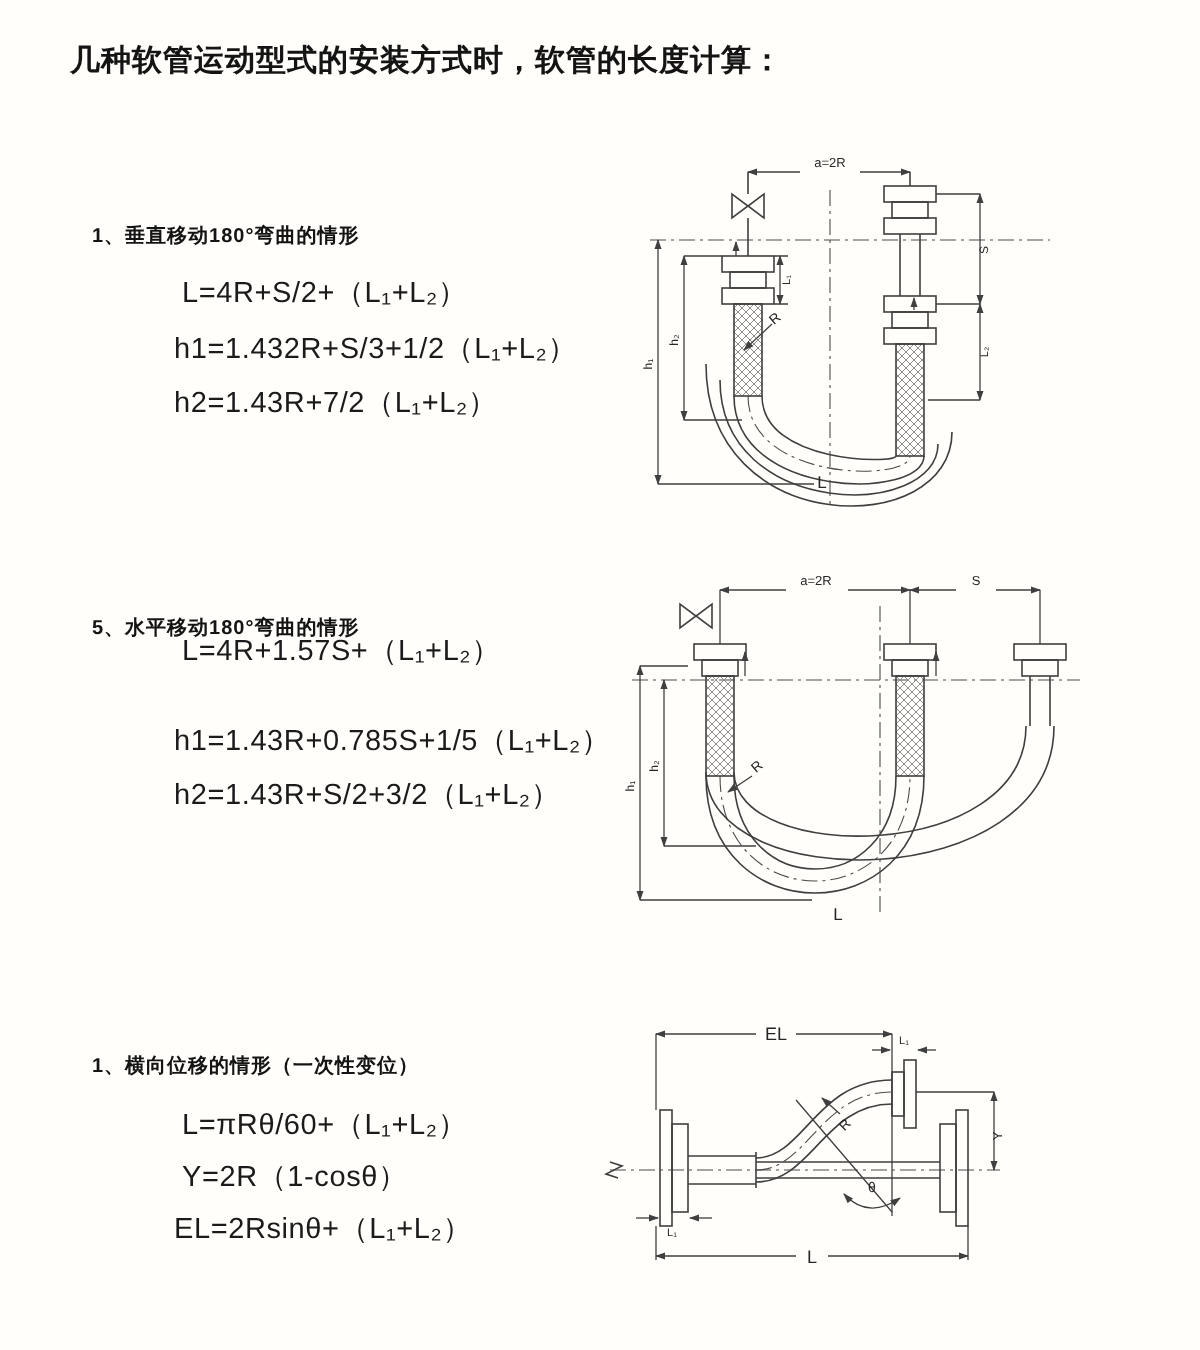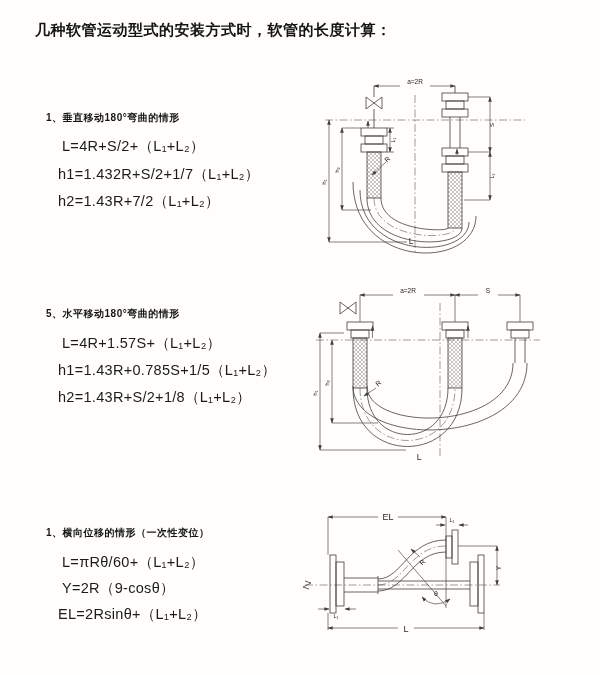--- a/index.html
+++ b/index.html
@@ -14,40 +14,40 @@
   .title{
     position:absolute;left:35px;top:21px;
     font-size:15px;font-weight:bold;letter-spacing:.5px;text-align:right;
   }
   .sec-heading{
     position:absolute;
     font-size:10px;font-weight:bold;letter-spacing:.5px;
   }
   .formula{
     position:absolute;
-    font-size:14.5px;letter-spacing:.3px;color:#1b1b1b;
+    font-size:14.5px;letter-spacing:.3px;color:#1b1b1b;margin-left:29px;
   }
   .diag{position:absolute;}
   svg{overflow:visible;}
   svg text{font-family:"Liberation Sans",sans-serif;fill:#262626;}
   .ln{stroke:#3f3f3f;stroke-width:.8;fill:none;}
   .dim{stroke:#3f3f3f;stroke-width:.65;fill:none;}
   .cl{stroke:#4a4a4a;stroke-width:.55;fill:none;stroke-dasharray:8 2.5 1.5 2.5;}
 </style>
 </head>
 <body>
 
 <div class="page">
 
   <div class="title">几种软管运动型式的安装方式时，软管的长度计算：</div>
 
   <div>
     <div class="sec-heading" style="left:46px;top:111px">1、垂直移动180°弯曲的情形</div>
     <div class="formula" style="left:62px;top:137px">L=4R+S/2+（L₁+L₂）</div>
-    <div class="formula" style="left:58px;top:165px">h1=1.432R+S/2+1/7（L₁+L₂）</div>
+    <div class="formula" style="left:58px;top:165px">h1=1.432R+S/3+1/2（L₁+L₂）</div>
     <div class="formula" style="left:58px;top:192px">h2=1.43R+7/2（L₁+L₂）</div>
   </div>
 
   <svg class="diag" style="left:315px;top:70px" width="220" height="185" viewBox="0 0 220 185">
     <defs>
       <marker id="ar1" viewBox="0 0 10 10" refX="9" refY="5" markerWidth="8" markerHeight="8" orient="auto-start-reverse">
         <path d="M0 1.5 L10 5 L0 8.5 z" fill="#3f3f3f"></path>
       </marker>
       <pattern id="br1" width="4" height="4" patternUnits="userSpaceOnUse">
         <path d="M0 4 L4 0 M0 0 L4 4" stroke="#8d8d8d" stroke-width="0.5" fill="none"></path>
@@ -108,23 +108,23 @@
     <text x="24" y="100" font-size="6" text-anchor="middle" transform="rotate(-90 24 100)">h₂</text>
     <text x="179" y="55" font-size="6" text-anchor="middle" transform="rotate(-90 179 55)">S</text>
     <text x="179" y="106" font-size="5.5" text-anchor="middle" transform="rotate(-90 179 106)">L₂</text>
     <text x="80" y="70" font-size="5.5" text-anchor="middle" transform="rotate(-90 80 70)">L₁</text>
     <text x="74" y="91" font-size="7" text-anchor="middle" transform="rotate(-40 74 91)">R</text>
     <text x="96" y="174" font-size="8.5" text-anchor="middle">L</text>
   </svg>
 
   <div>
     <div class="sec-heading" style="left:46px;top:307px">5、水平移动180°弯曲的情形</div>
-    <div class="formula" style="left:62px;top:334px">L=4R+1.57S+（L₁+L₂）</div>
+    <div class="formula" style="left:62px;top:316px">L=4R+1.57S+（L₁+L₂）</div>
     <div class="formula" style="left:58px;top:361px">h1=1.43R+0.785S+1/5（L₁+L₂）</div>
-    <div class="formula" style="left:58px;top:388px">h2=1.43R+S/2+1/8（L₁+L₂）</div>
+    <div class="formula" style="left:58px;top:388px">h2=1.43R+S/2+3/2（L₁+L₂）</div>
   </div>
 
   <svg class="diag" style="left:308px;top:278px" width="240" height="185" viewBox="0 0 240 185">
     <defs>
       <marker id="ar2" viewBox="0 0 10 10" refX="9" refY="5" markerWidth="8" markerHeight="8" orient="auto-start-reverse">
         <path d="M0 1.5 L10 5 L0 8.5 z" fill="#3f3f3f"></path>
       </marker>
       <pattern id="br2" width="4" height="4" patternUnits="userSpaceOnUse">
         <path d="M0 4 L4 0 M0 0 L4 4" stroke="#8d8d8d" stroke-width="0.5" fill="none"></path>
       </pattern>
@@ -178,21 +178,21 @@
     <text x="180" y="14.5" font-size="6.5" text-anchor="middle">S</text>
     <text x="9" y="115" font-size="6" text-anchor="middle" transform="rotate(-90 9 115)">h₁</text>
     <text x="21" y="105" font-size="6" text-anchor="middle" transform="rotate(-90 21 105)">h₂</text>
     <text x="72" y="107" font-size="7" text-anchor="middle" transform="rotate(-40 72 107)">R</text>
     <text x="111" y="182" font-size="8.5" text-anchor="middle">L</text>
   </svg>
 
   <div>
     <div class="sec-heading" style="left:46px;top:526px">1、横向位移的情形（一次性变位）</div>
     <div class="formula" style="left:62px;top:553px">L=πRθ/60+（L₁+L₂）</div>
-    <div class="formula" style="left:62px;top:579px">Y=2R（9-cosθ）</div>
+    <div class="formula" style="left:62px;top:579px">Y=2R（1-cosθ）</div>
     <div class="formula" style="left:58px;top:605px">EL=2Rsinθ+（L₁+L₂）</div>
   </div>
 
   <svg class="diag" style="left:300px;top:500px" width="265" height="150" viewBox="0 0 265 150">
     <defs>
       <marker id="ar3" viewBox="0 0 10 10" refX="9" refY="5" markerWidth="8" markerHeight="8" orient="auto-start-reverse">
         <path d="M0 1.5 L10 5 L0 8.5 z" fill="#3f3f3f"></path>
       </marker>
     </defs>
 

